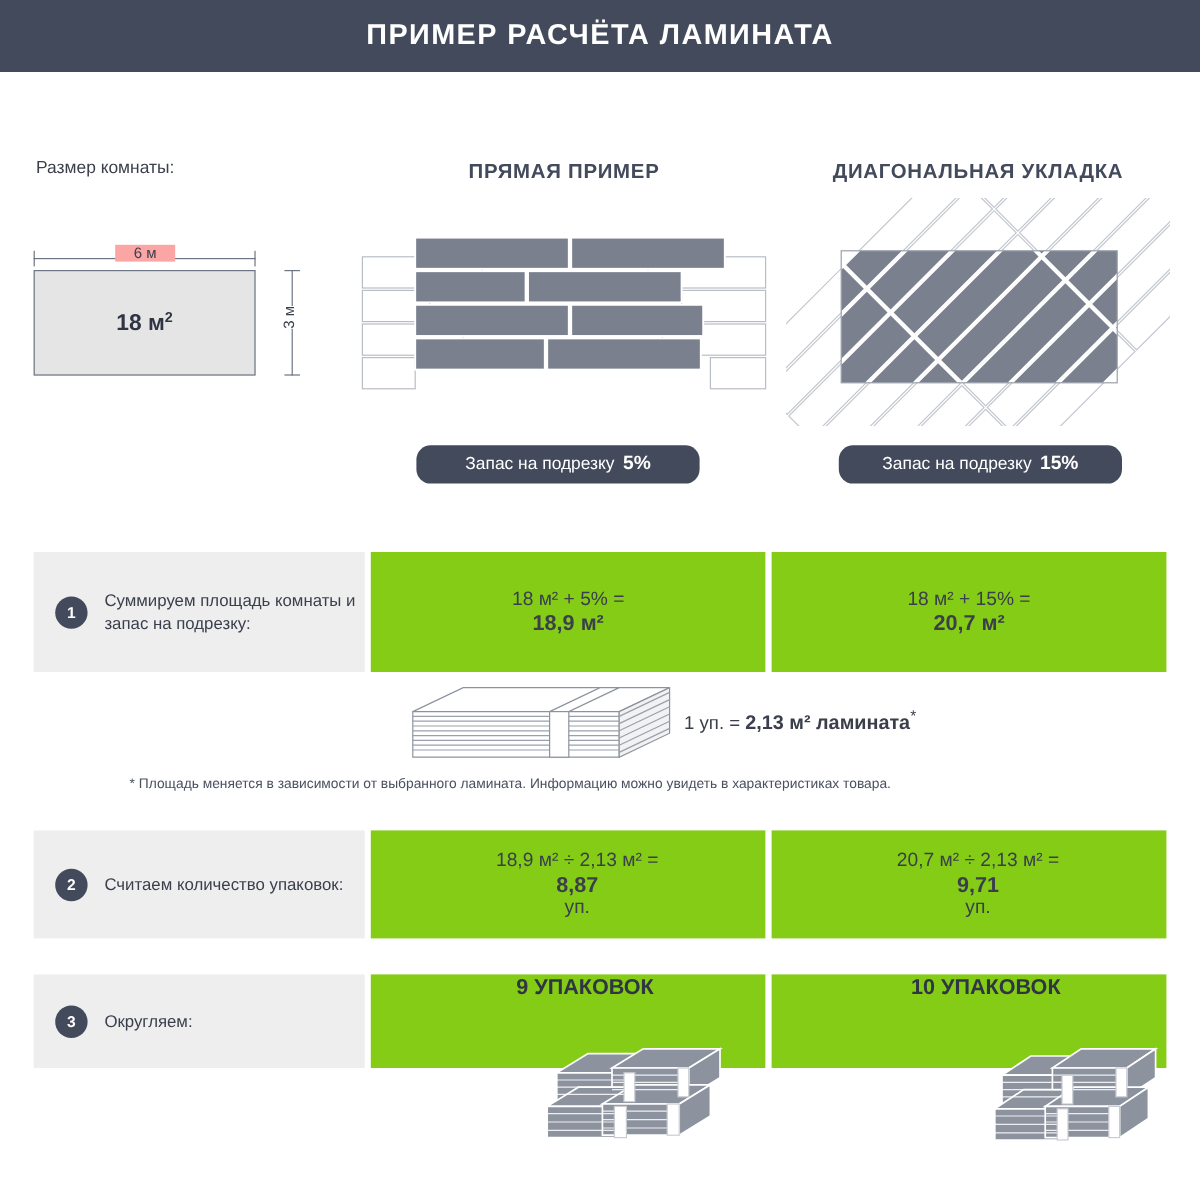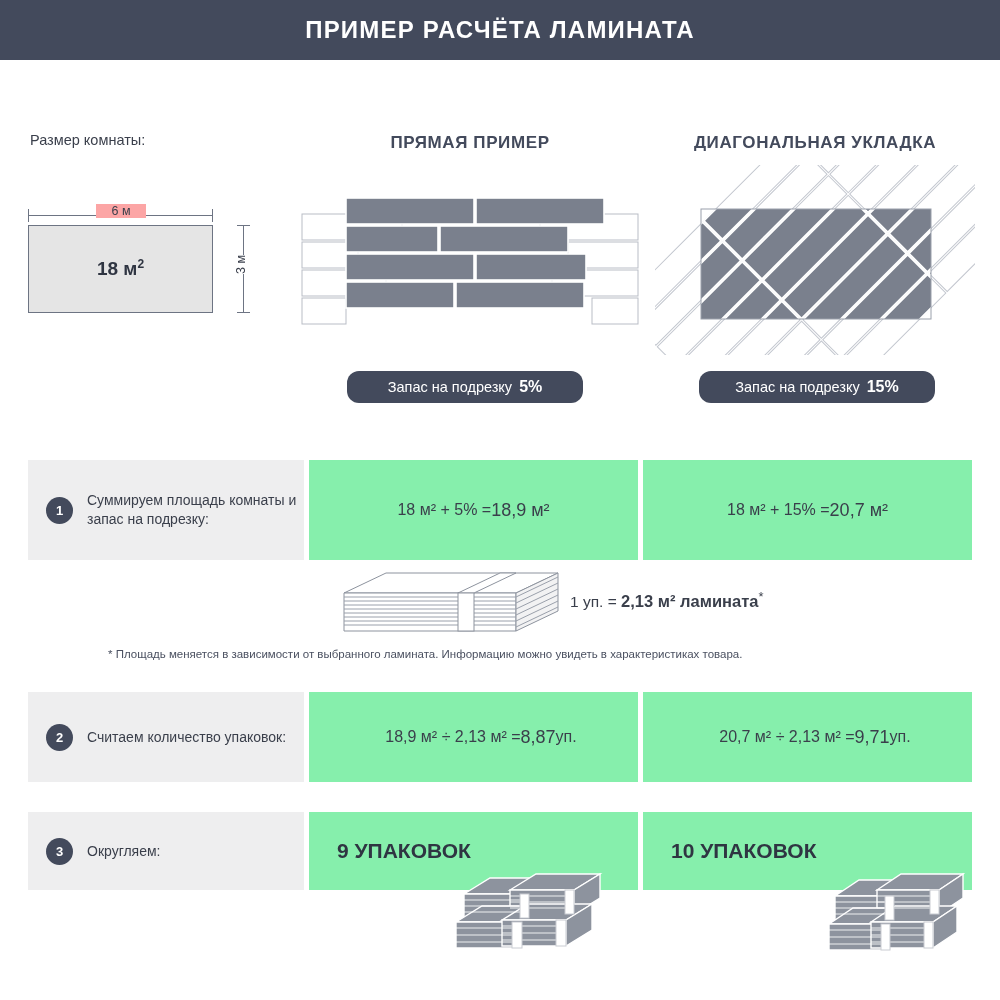--- a/index.html
+++ b/index.html
@@ -100,26 +100,26 @@
   }
   .step-num {
     flex: 0 0 auto;
     width: 27px; height: 27px; border-radius: 50%;
     background: #434a5c; color: #fff;
     display: flex; align-items: center; justify-content: center;
     font-size: 13px; font-weight: bold;
   }
   .step-text { font-size: 14px; line-height: 1.35; color: #3a3f4b; }
   .step-cell {
-    background: #86efac; display: flex; align-items: center; justify-content: center;
-    font-size: 16px; color: #3a3f4b;
+    background: #84cc16; display: flex; align-items: center; justify-content: center;
+    font-size: 16px; color: #3a3f4b; flex-direction: column;
   }
   .gap-col { width: 5px; background: #ffffff; }
-  .step-cell .res { font-weight: normal; font-size: 18px; }
-  .pack-label { font-size: 21px; font-weight: bold; color: #2f3542; }
+  .step-cell .res { font-weight: bold; font-size: 18px; }
+  .pack-label { font-size: 18px; font-weight: bold; color: #2f3542; }
 
   #row1 { top: 460px; height: 100px; }
   #row1 .step-left { height: 100px; }
   #row1 .step-cell { height: 100px; }
   #row2 { top: 692px; height: 90px; }
   #row2 .step-left { height: 90px; }
   #row2 .step-cell { height: 90px; padding-left: 15px; }
   #row3 { top: 812px; height: 78px; }
   #row3 .step-left { height: 78px; }
   #row3 .step-cell { height: 78px; justify-content: flex-start; padding-left: 28px; }

